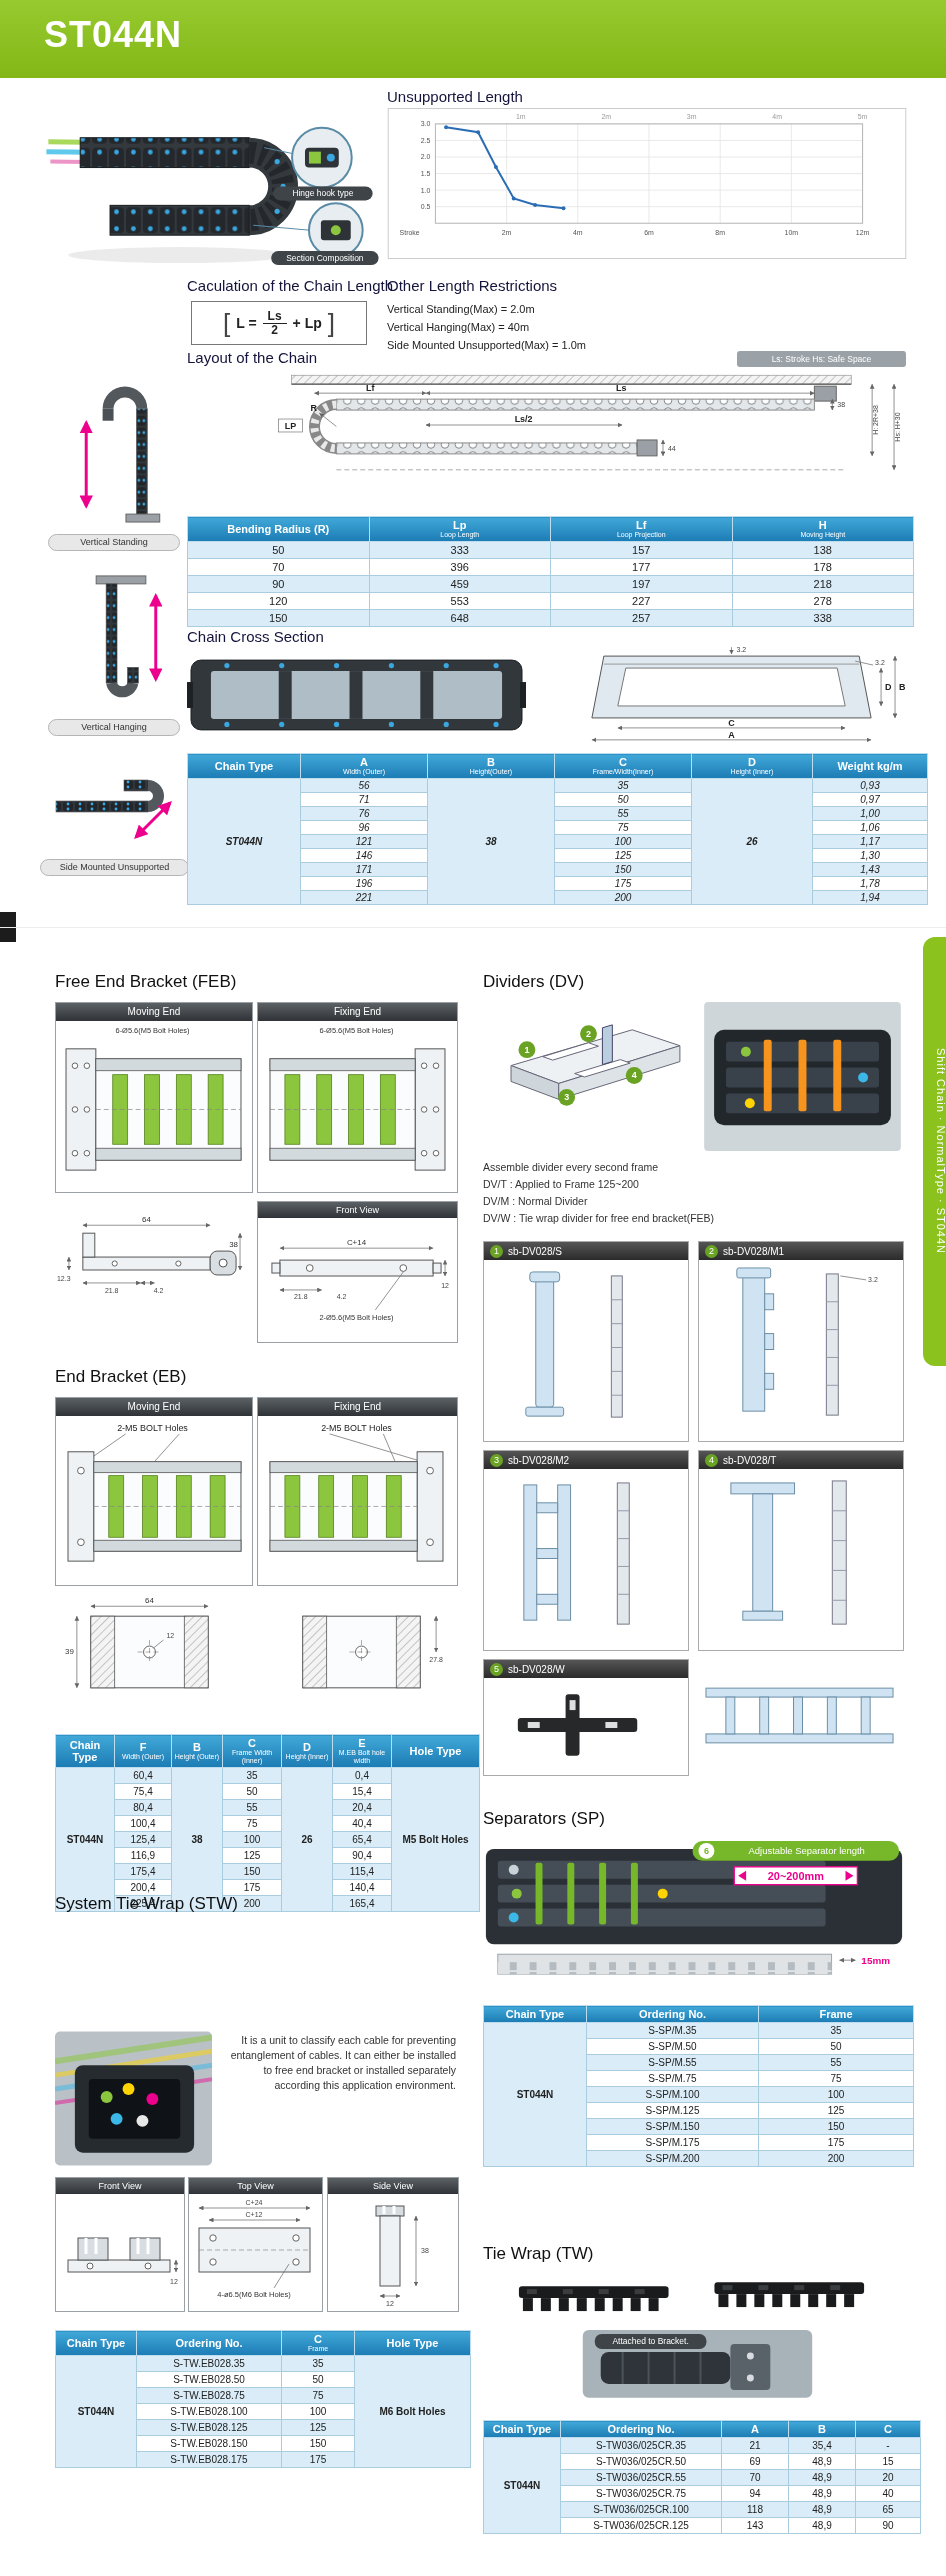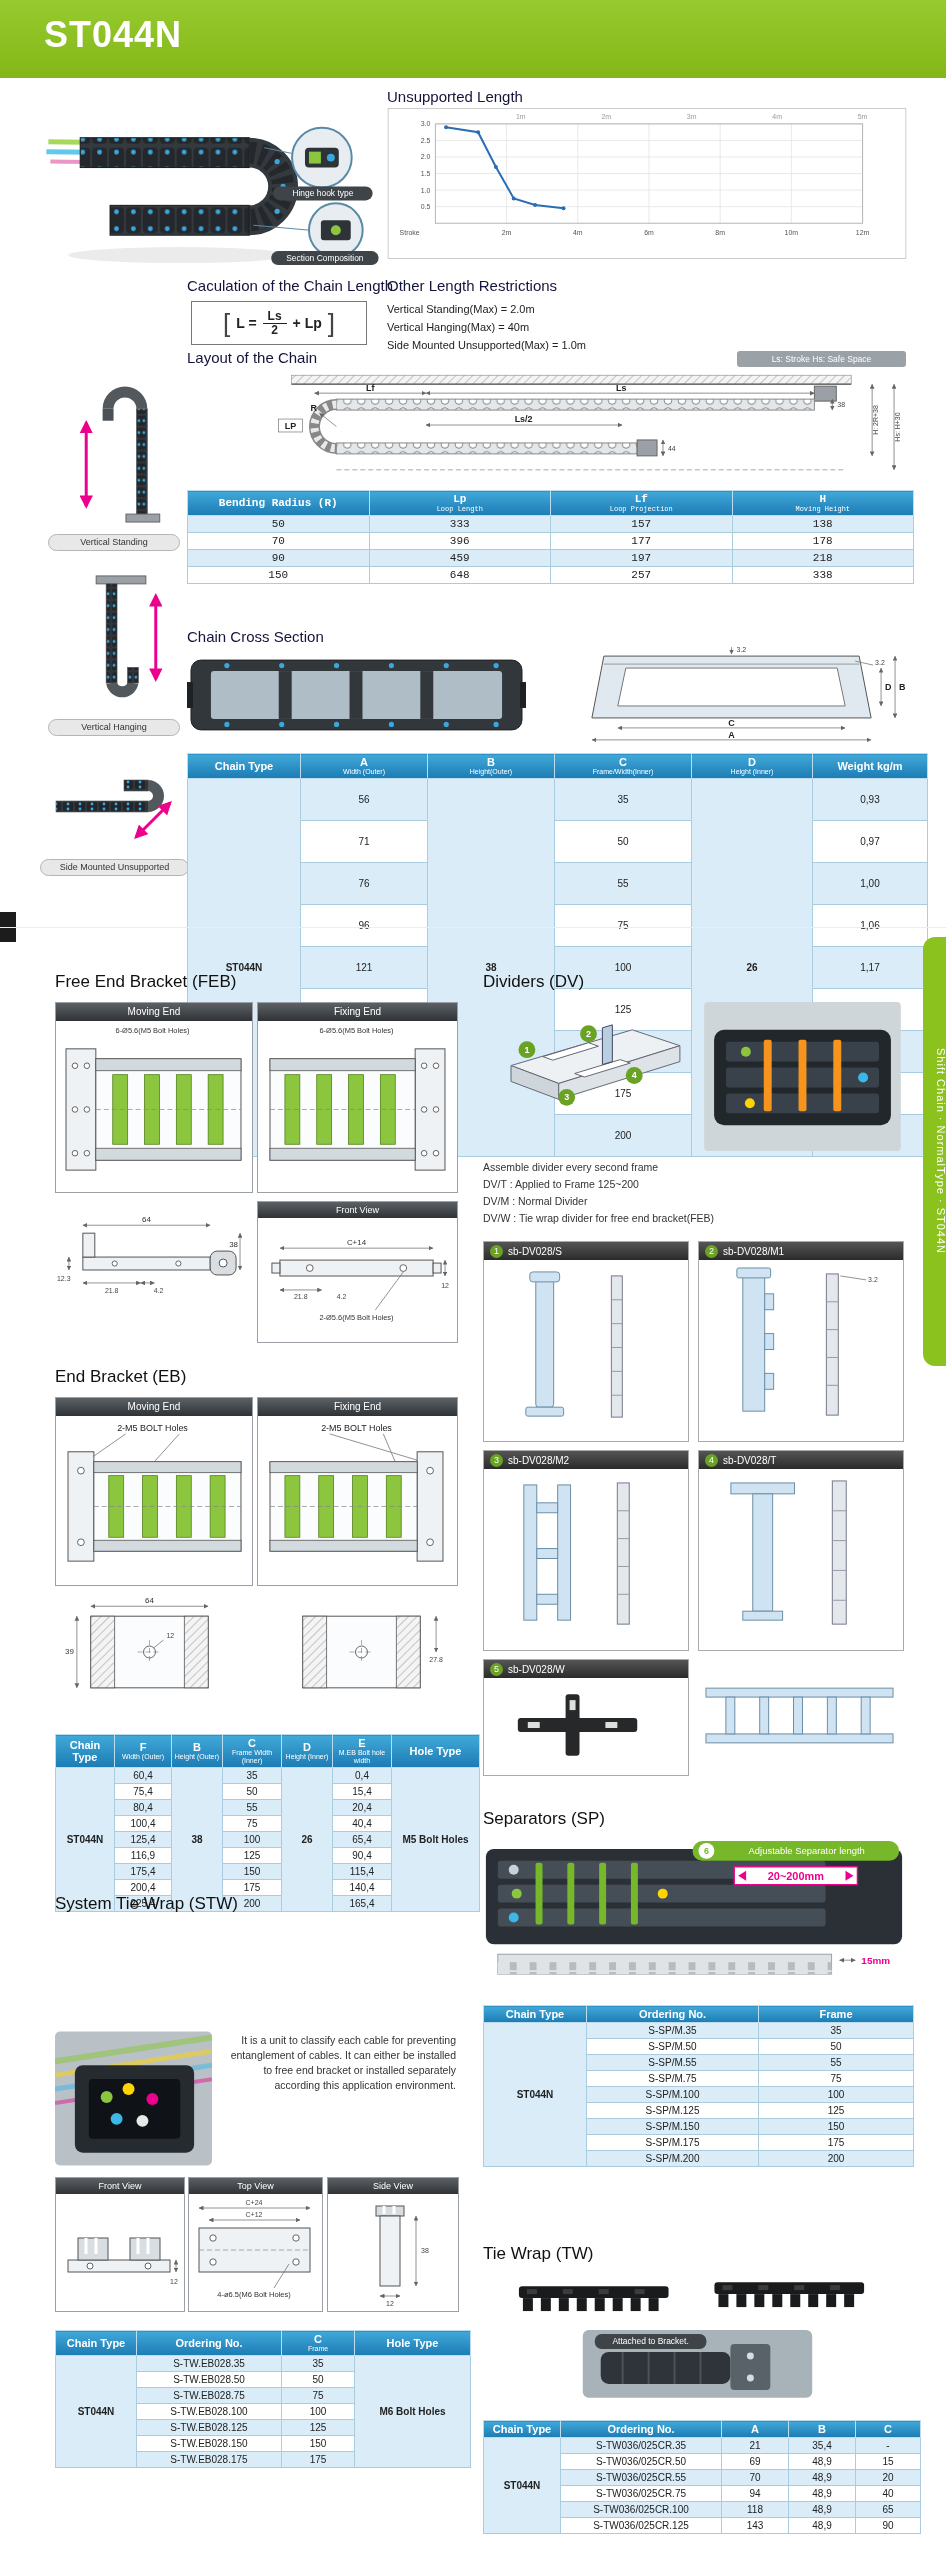--- a/index.html
+++ b/index.html
@@ -25,21 +25,21 @@
   
   table.dt{border-collapse:collapse;table-layout:fixed;}
   .dt th{background:linear-gradient(180deg,#41a8d8,#1c7cb4);color:#fff;border:1px solid #bddcee;padding:2px 1px;vertical-align:middle;text-align:center;}
   .dt .th-m{font-size:11px;font-weight:bold;line-height:12px;}
   .dt .th-s{font-size:7px;font-weight:normal;line-height:8px;}
   .dt td{border:1px solid #aaccdf;text-align:center;font-size:10px;color:#222;padding:2px;background:#fff;}
   .dt tbody tr:nth-child(odd) td{background:#d9ecf7;}
   .dt td.merged{font-weight:bold;}
   .t-layout td{font-size:11px;}
   .t-layout th{width:25%;}
-  .t-cross td{padding:15px 2px;}
+  .t-cross td{padding:1px 2px;font-style:italic;}
   .t-cross th:nth-child(1){width:110px}.t-cross th:nth-child(2){width:124px}.t-cross th:nth-child(3){width:124px}
   .t-cross th:nth-child(4){width:134px}.t-cross th:nth-child(5){width:118px}.t-cross th:nth-child(6){width:112px}
   .t-eb th:nth-child(1){width:56px}.t-eb th:nth-child(2){width:54px}.t-eb th:nth-child(3){width:48px}
   .t-eb th:nth-child(4){width:56px}.t-eb th:nth-child(5){width:48px}.t-eb th:nth-child(6){width:56px}.t-eb th:nth-child(7){width:85px}
   .t-sp th:nth-child(1){width:100px}.t-sp th:nth-child(2){width:169px}.t-sp th:nth-child(3){width:152px}
   .t-stw th:nth-child(1){width:78px}.t-stw th:nth-child(2){width:142px}.t-stw th:nth-child(3){width:70px}.t-stw th:nth-child(4){width:113px}
   .t-tw th:nth-child(1){width:74px}.t-tw th:nth-child(2){width:158px}.t-tw th:nth-child(3){width:64px}.t-tw th:nth-child(4){width:64px}.t-tw th:nth-child(5){width:62px}
   
   .vbox{border:1px solid #9aa0a6;background:#fff;}
   .vhead18{height:18px;background:linear-gradient(#5c6166,#2f3337);color:#fff;font-size:10px;text-align:center;line-height:18px;}
@@ -244,21 +244,21 @@
     <text class="dim" x="483" y="78">44</text>
     <line class="dl" x1="648" y1="26" x2="648" y2="37" marker-start="url(#arrD)" marker-end="url(#arrD)"></line>
     <text class="dim" x="653" y="34">38</text>
     <line class="dash" x1="150" y1="97" x2="660" y2="97"></line>
     <line class="dl" x1="688" y1="11" x2="688" y2="83" marker-start="url(#arrD)" marker-end="url(#arrD)"></line>
     <text class="dim" transform="rotate(-90 694 47)" x="694" y="47" style="text-anchor:middle">H: 2R+38</text>
     <line class="dl" x1="710" y1="11" x2="710" y2="97" marker-start="url(#arrD)" marker-end="url(#arrD)"></line>
     <text class="dim" transform="rotate(-90 716 54)" x="716" y="54" style="text-anchor:middle">Hs: H+30</text>
   </svg>
 
-  <table class="abs dt t-layout" style="left:187px;top:490px;width:727px;font-family:Liberation Mono, monospace;">
+  <table class="abs dt t-layout" style="left:187px;top:516px;width:727px;">
       <thead>
         <tr>
           <th>
             <div class="th-m">Bending Radius (R)</div>
           </th>
           <th>
             <div class="th-m">Lp</div>
             <div class="th-s">Loop Length</div>
           </th>
           <th>
@@ -282,20 +282,26 @@
           <td>70</td>
           <td>396</td>
           <td>177</td>
           <td>178</td>
         </tr>
         <tr>
           <td>90</td>
           <td>459</td>
           <td>197</td>
           <td>218</td>
+        </tr>
+        <tr>
+          <td>120</td>
+          <td>553</td>
+          <td>227</td>
+          <td>278</td>
         </tr>
         <tr>
           <td>150</td>
           <td>648</td>
           <td>257</td>
           <td>338</td>
         </tr>
       </tbody>
     </table>
 

